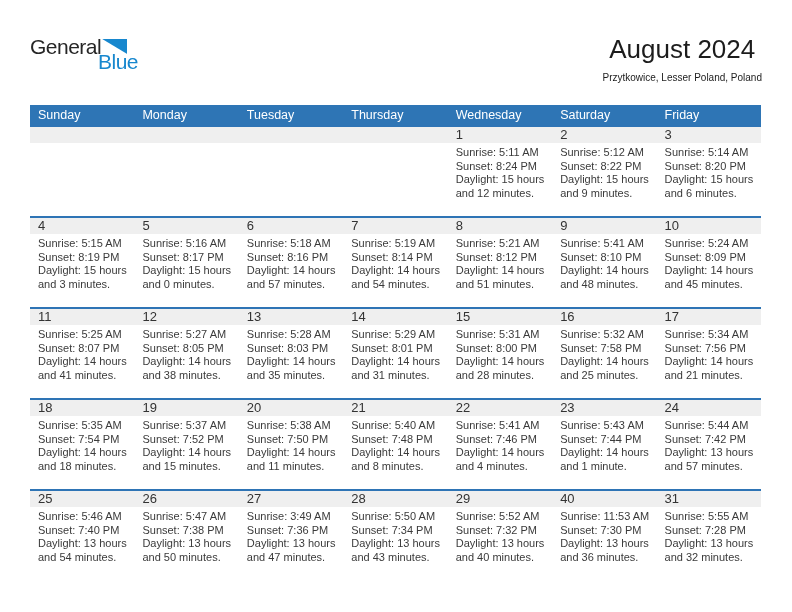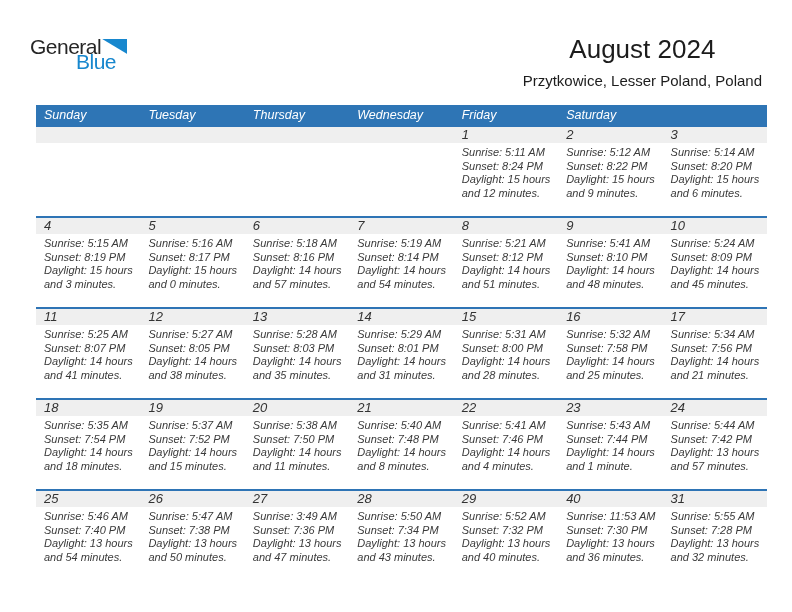--- a/index.html
+++ b/index.html
@@ -29,28 +29,28 @@
     font-size: 21px; color: #262626; letter-spacing: -0.5px; line-height: 22px;
   }
   .logo-triangle {
     display: inline-block; width: 25px; height: 15px;
     background: var(--logo-blue);
     clip-path: polygon(0 0, 100% 0, 100% 100%);
     margin: 3px 0 0 1px;
   }
   .logo-blue {
     font-size: 21px; color: var(--logo-blue); letter-spacing: -0.5px;
-    margin: -7px 0 0 46px; line-height: 22px;
+    margin: -7px 0 0 46px; line-height: 22px; text-align: center;
   }
   
   .title-block { position: absolute; right: 30px; top: 34px; text-align: center; }
   .page-title { font-size: 26px; font-weight: 400; color: var(--title-color); line-height: 30px; }
-  .page-subtitle { font-size: 15px; font-weight: 400; color: var(--title-color); margin-top: 8px; }
+  .page-subtitle { font-size: 10px; font-weight: 400; color: var(--title-color); margin-top: 8px; }
   
-  .calendar { position: absolute; left: 36px; top: 105px; width: 731px; font-style: italic; }
+  .calendar { position: absolute; left: 30px; top: 105px; width: 731px; }
   .weekday-row {
     display: grid; grid-template-columns: repeat(7, 1fr);
     background: var(--header-blue);
     height: 20px;
   }
   .weekday-cell {
     color: #fff; font-size: 12.5px; line-height: 20px; padding-left: 8px;
     white-space: nowrap; overflow: hidden;
   }
   .week-row {
@@ -87,25 +87,26 @@
   </div>
 
   <div class="title-block">
     <div class="page-title">August 2024</div>
     <div class="page-subtitle">Przytkowice, Lesser Poland, Poland</div>
   </div>
 
   <div class="calendar">
     <div class="weekday-row">
         <div class="weekday-cell">Sunday</div>
+        <div class="weekday-cell">Monday</div>
         <div class="weekday-cell">Tuesday</div>
         <div class="weekday-cell">Thursday</div>
         <div class="weekday-cell">Wednesday</div>
+        <div class="weekday-cell">Saturday</div>
         <div class="weekday-cell">Friday</div>
-        <div class="weekday-cell">Saturday</div>
       </div>
     <div class="weeks">
         <div class="week-row">
           <div class="day-cell">
             <div class="day-band"></div>
           </div>
           <div class="day-cell">
             <div class="day-band"></div>
           </div>
           <div class="day-cell">

